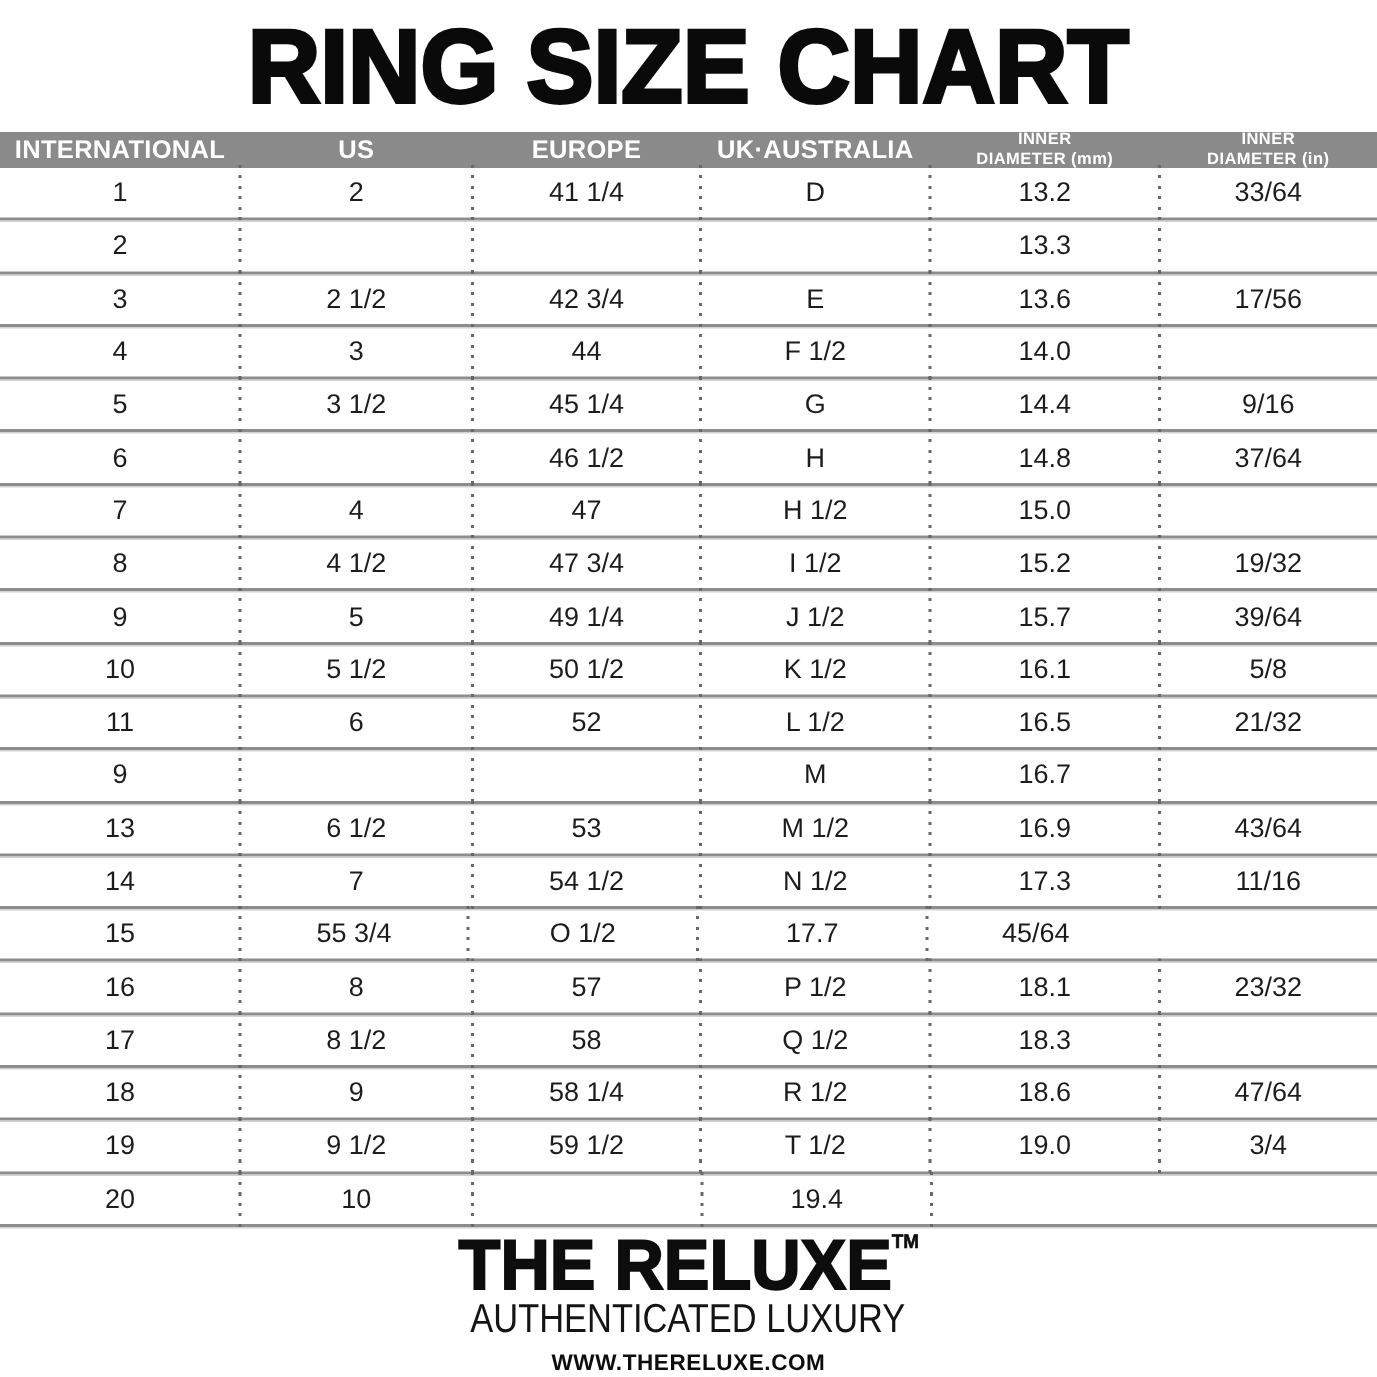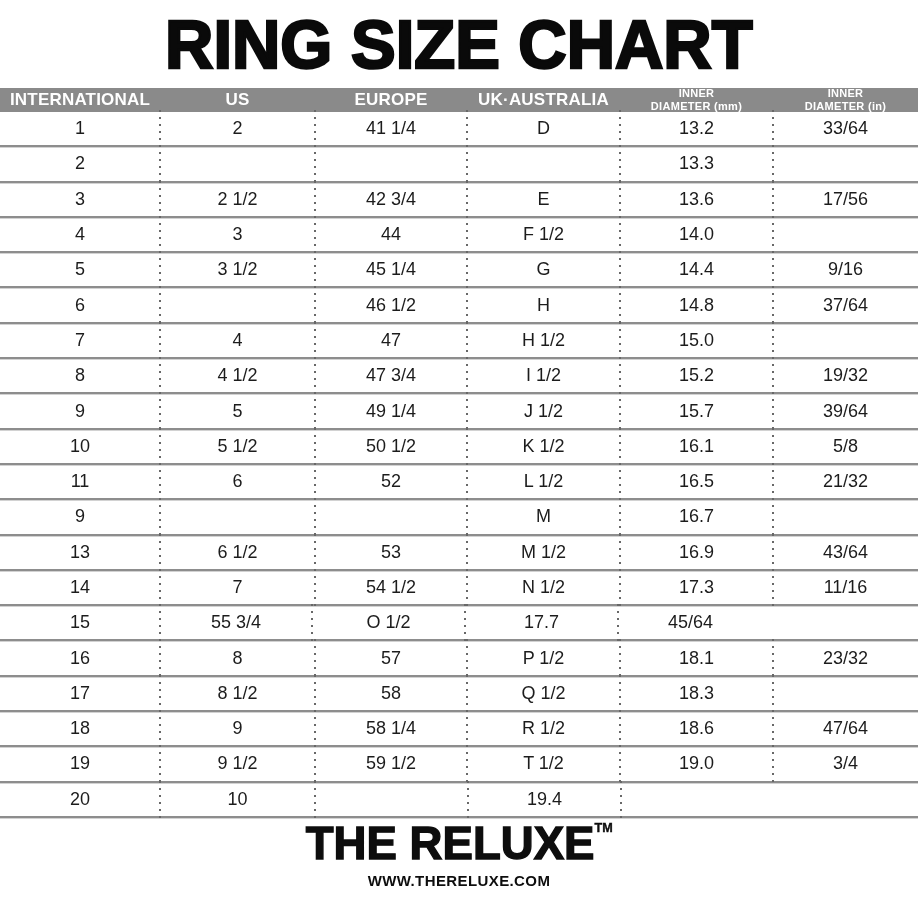--- a/index.html
+++ b/index.html
@@ -297,14 +297,17 @@
       <div class="tcell c1">10</div>
       <div class="tcell c3"></div>
       <div class="tcell c4">19.4</div>
     </div>
   </div>
 
 <div class="footer">
   <div class="brand-line">
     <span class="brand"><span>THE RELUXE</span><span class="tm">TM</span></span>
   </div>
+  <div>
+    <span class="tagline">AUTHENTICATED LUXURY</span>
+  </div>
   <div class="website">WWW.THERELUXE.COM</div>
 </div>
 
 </body></html>

